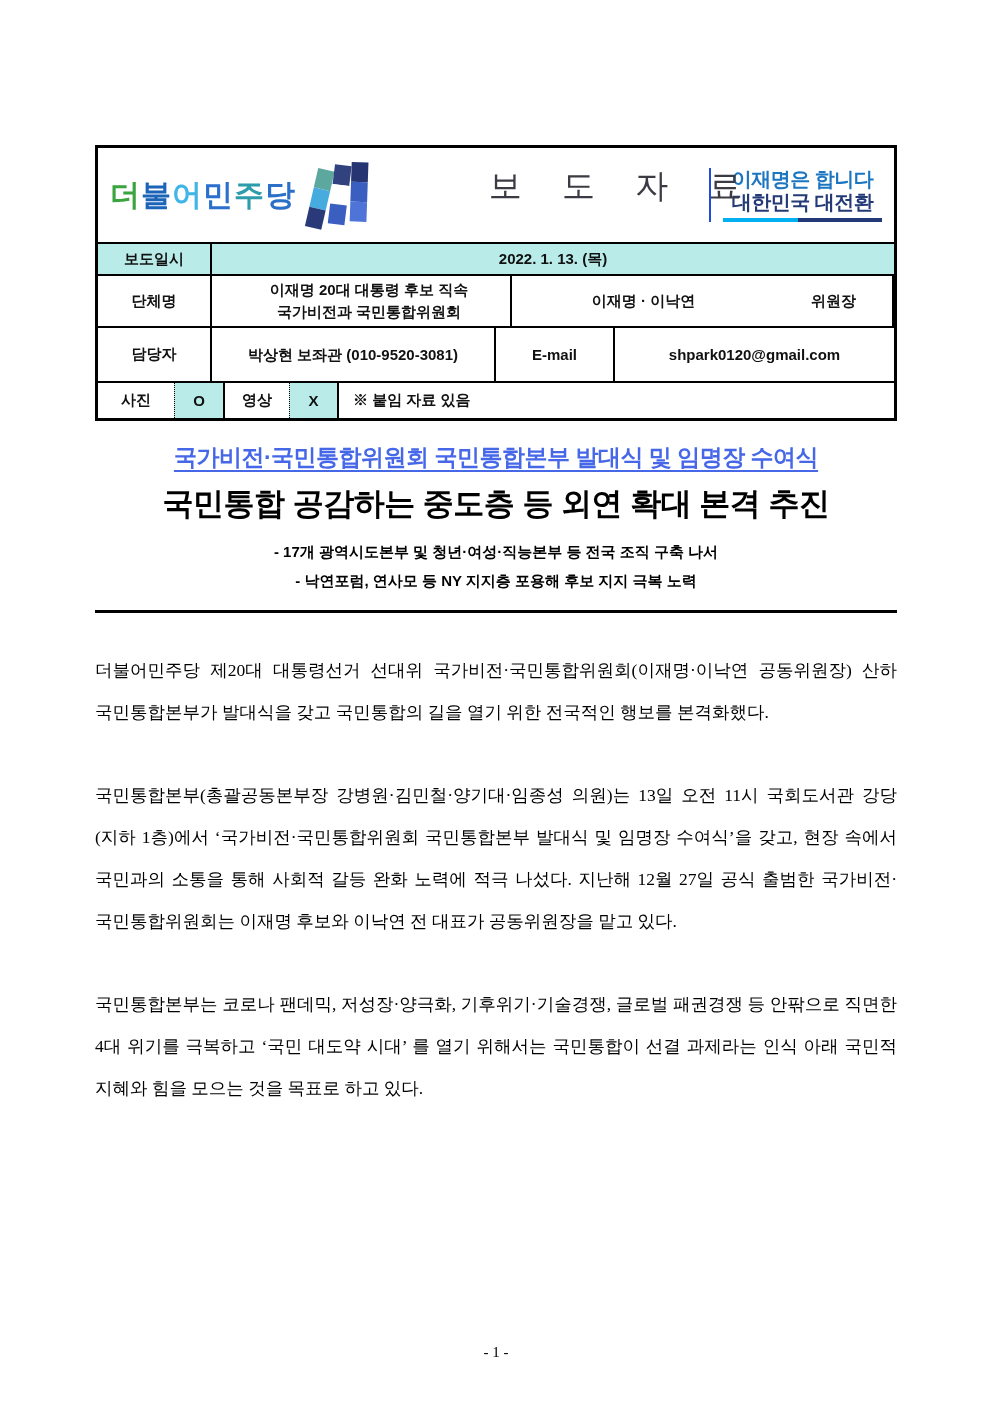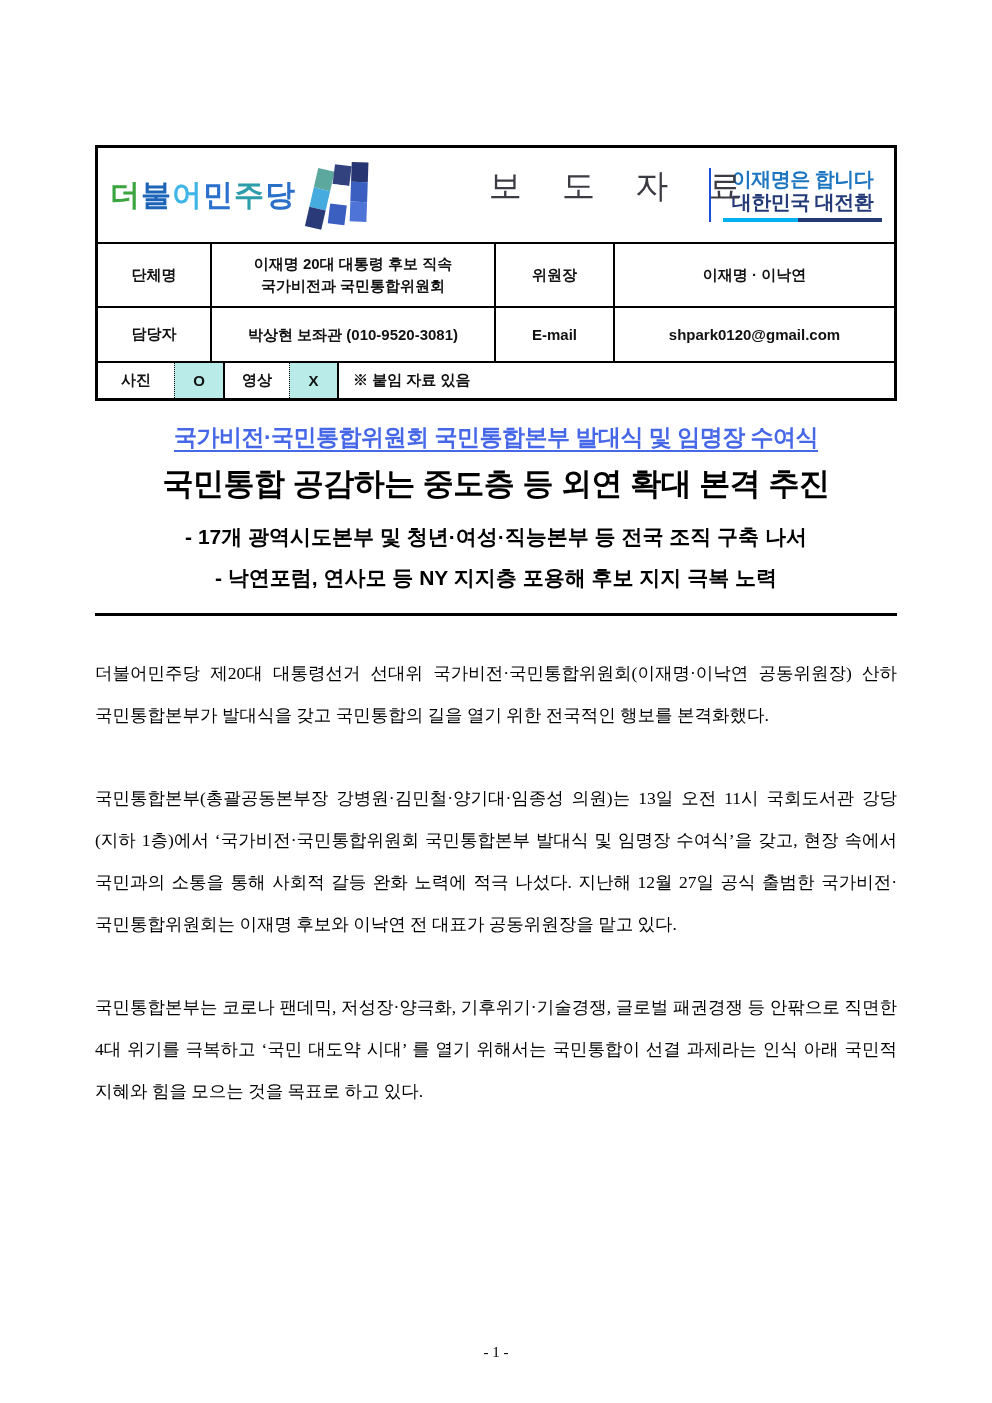--- a/index.html
+++ b/index.html
@@ -27,36 +27,36 @@
   .slogan-bar .seg-cyan { width:47%; height:100%; }
   .slogan-bar .seg-navy { width:53%; height:100%; }
 
   .cell { display:flex; align-items:center; justify-content:center; font-size:15px; font-weight:600; color:#111; text-align:center; }
   .c-label  { width:114px; border-right:2px solid #000; }
   .c-wide   { flex:1; }
   .c-content{ width:284px; border-right:2px solid #000; line-height:1.45; }
   .c-label2 { width:119px; border-right:2px solid #000; }
   .c-value  { flex:1; }
   .row-date   { height:32px; }
-  .row-org    { height:64px; }
+  .row-org    { height:52px;gap:16px; }
   .row-person { height:55px; }
   .row-media  { height:37px; }
   .c-photo { width:76px; }
   .c-o     { width:51px; border-left:1.5px dotted #000; border-right:2px solid #000; }
   .c-video { width:64px; }
   .c-x     { width:50px; border-left:1.5px dotted #000; border-right:2px solid #000; }
   .c-note  { flex:1; justify-content:flex-start; padding-left:14px;text-align:center; }
 
   
   .headline-blue { margin-top:21px; text-align:center; font-size:23px; font-weight:800;
                    letter-spacing:-0.5px; text-decoration:underline; text-decoration-thickness:2px;
                    text-underline-offset:5px; white-space:nowrap; }
   .headline-black { margin-top:10px; text-align:center; font-size:31px; font-weight:800;
                     color:#000; letter-spacing:-0.5px; white-space:nowrap; }
-  .bullets { margin-top:12px; text-align:center; font-size:21px; font-weight:700;
+  .bullets { margin-top:12px; text-align:center; font-size:15px; font-weight:700;
              color:#000; line-height:1.95; }
   .rule { margin-top:14px; border-top:3.5px solid #000; width:802px; }
 
   
   .body-text { margin-top:36px; font-family:"Liberation Serif", serif; font-size:17.5px;
                color:#000; text-align:justify; }
   .body-text p { line-height:42px; margin-bottom:41px; word-break:keep-all; }
 
   .page-num { position:absolute; bottom:42px; left:0; width:100%; text-align:center;
               font-family:"Liberation Serif", serif; font-size:15px; color:#000; }
@@ -96,31 +96,35 @@
         <div class="slogan-cell">
           <div class="slogan-l1" style="color: rgb(27, 117, 192);">이재명은 합니다</div>
           <div class="slogan-l2" style="color: rgb(35, 58, 119);">대한민국 대전환</div>
           <div class="slogan-bar">
             <div class="seg-cyan" style="background: rgb(0, 176, 240);"></div>
             <div class="seg-navy" style="background: rgb(35, 58, 119);"></div>
           </div>
         </div>
       </div>
 
+      <div class="hdr-row row-date">
+        <div class="cell c-label" style="background: rgb(185, 236, 233);">보도일시</div>
+        <div class="cell c-wide" style="background: rgb(185, 236, 233);">2022. 1. 13. (목)</div>
+      </div>
 
       <div class="hdr-row row-org">
         <div class="cell c-label">단체명</div>
         <div class="cell c-content">
           <div>
             <div>이재명 20대 대통령 후보 직속</div>
             <div>국가비전과 국민통합위원회</div>
           </div>
         </div>
+        <div class="cell c-value">이재명 · 이낙연</div>
         <div class="cell c-label2">위원장</div>
-        <div class="cell c-value">이재명 · 이낙연</div>
       </div>
 
       <div class="hdr-row row-person">
         <div class="cell c-label">담당자</div>
         <div class="cell c-content">박상현 보좌관 (010-9520-3081)</div>
         <div class="cell c-label2">E-mail</div>
         <div class="cell c-value">shpark0120@gmail.com</div>
       </div>
 
       <div class="hdr-row row-media">

